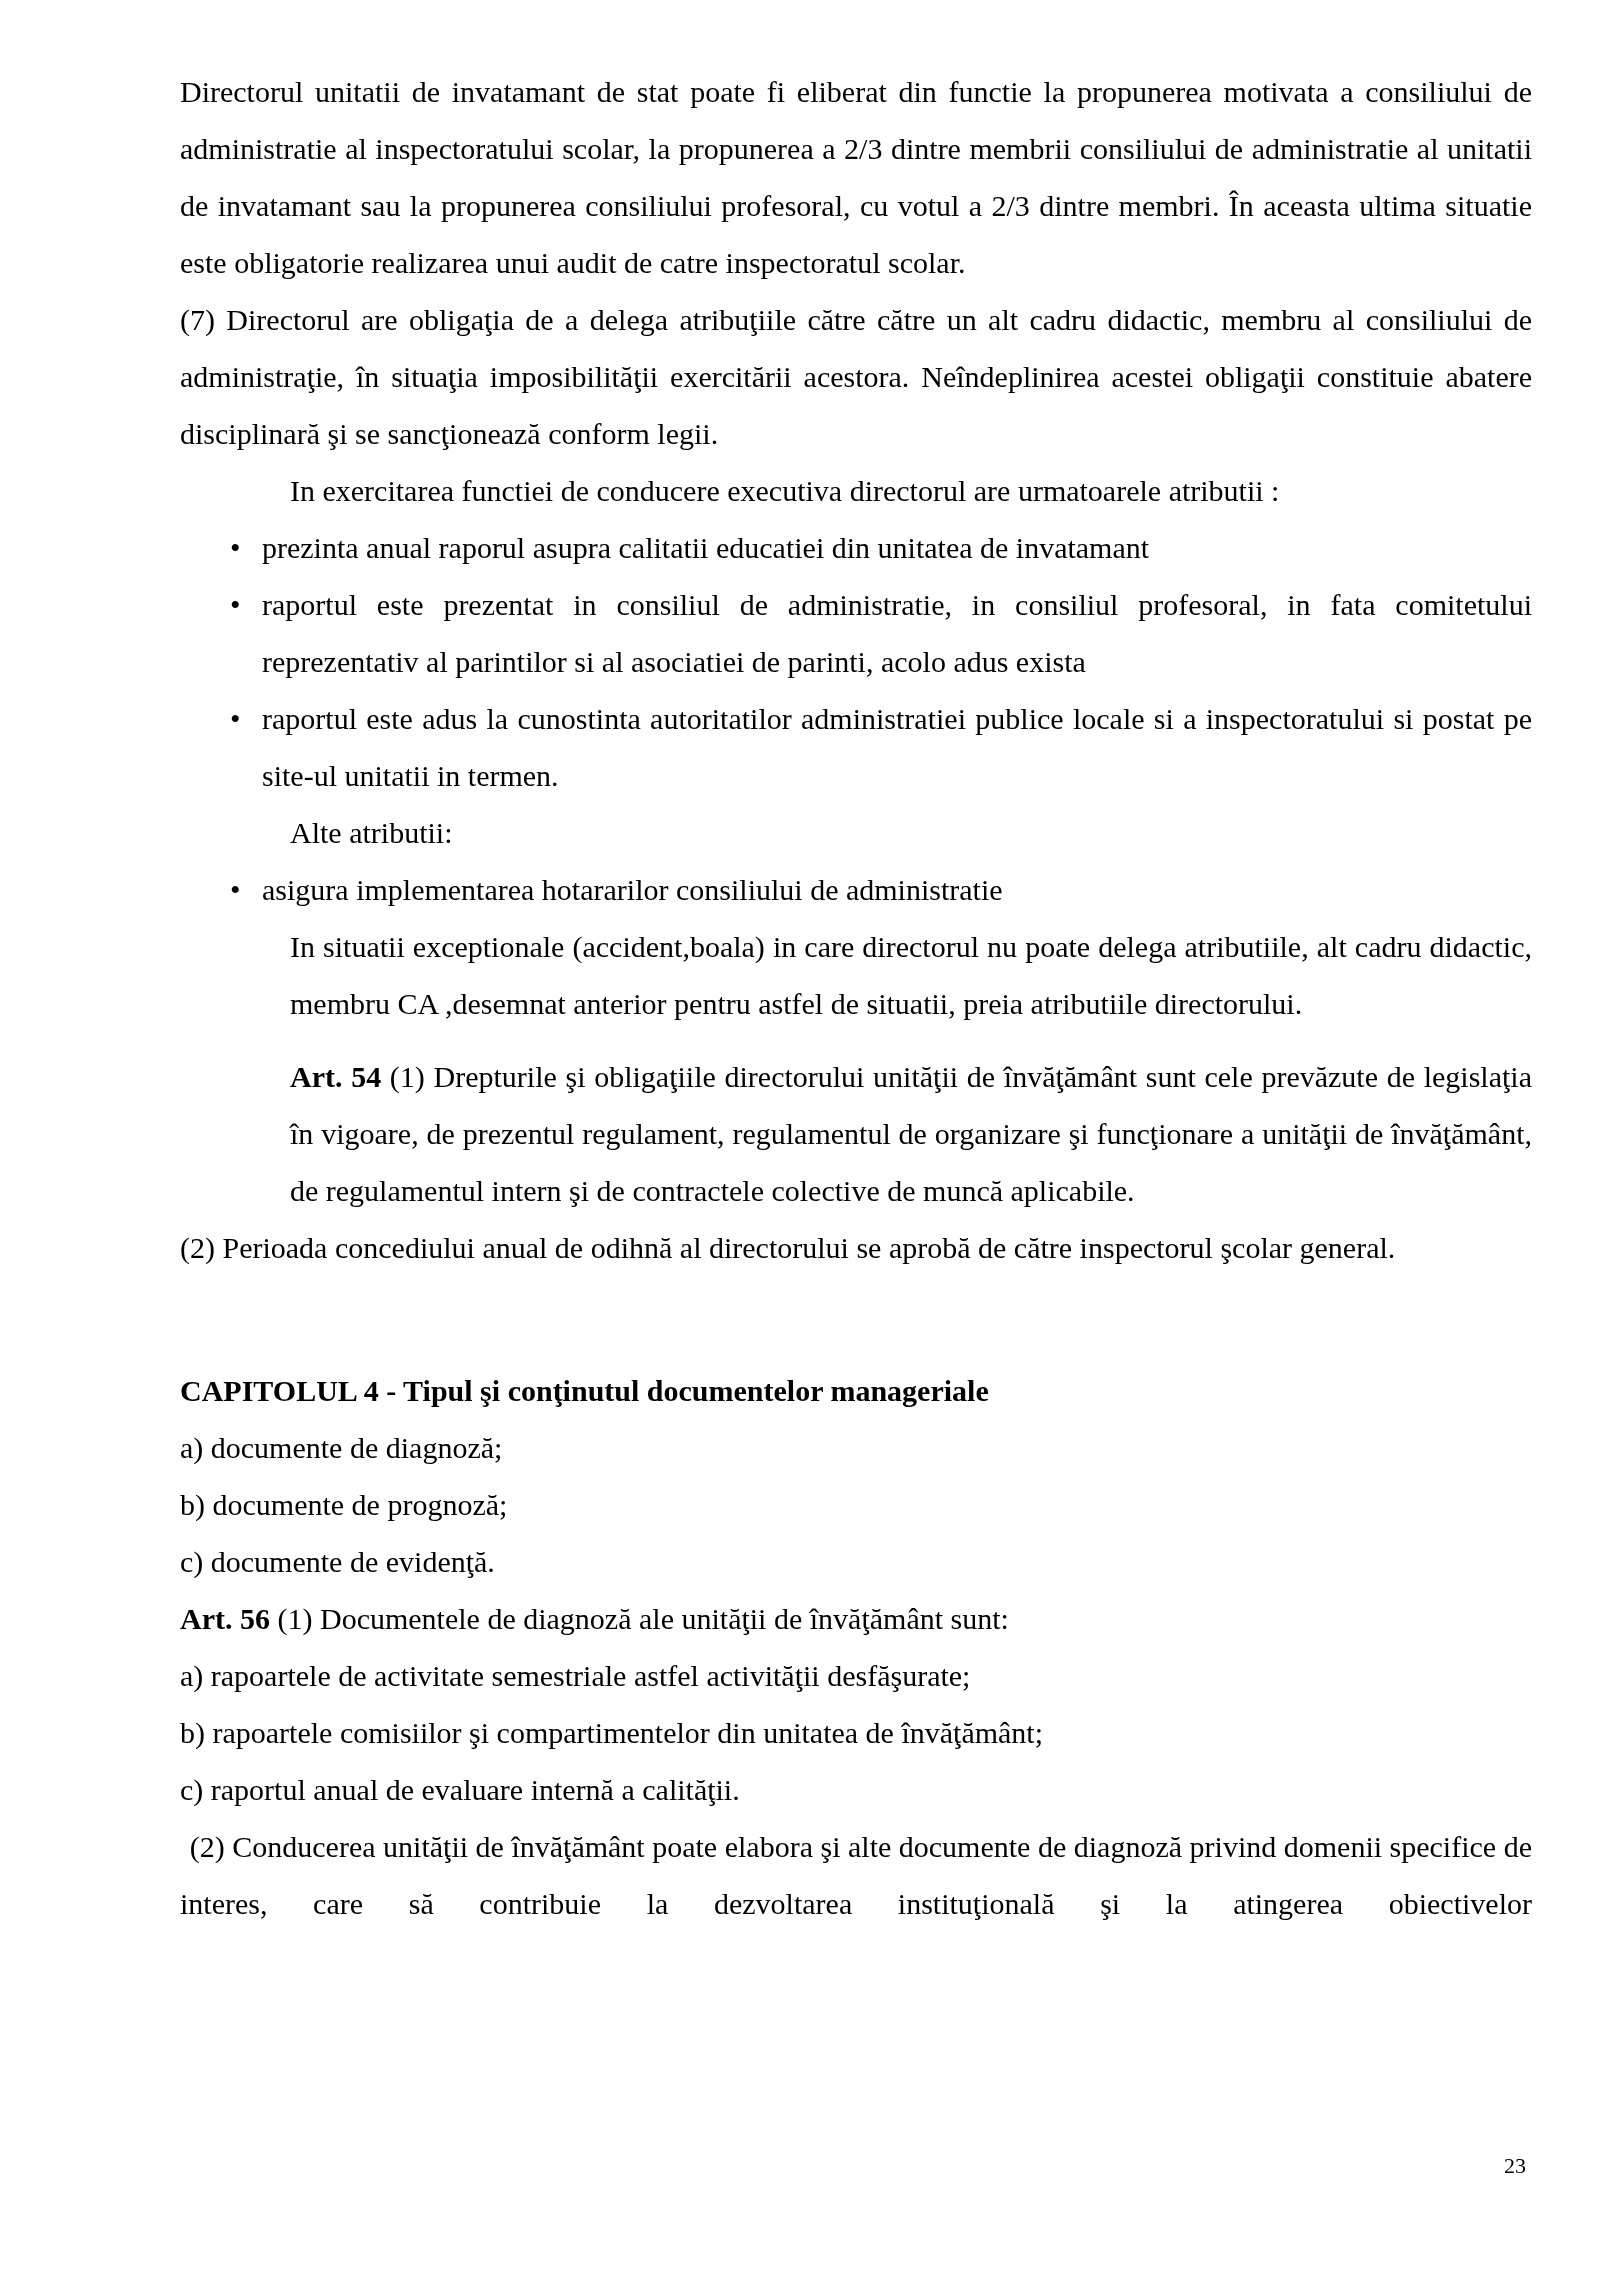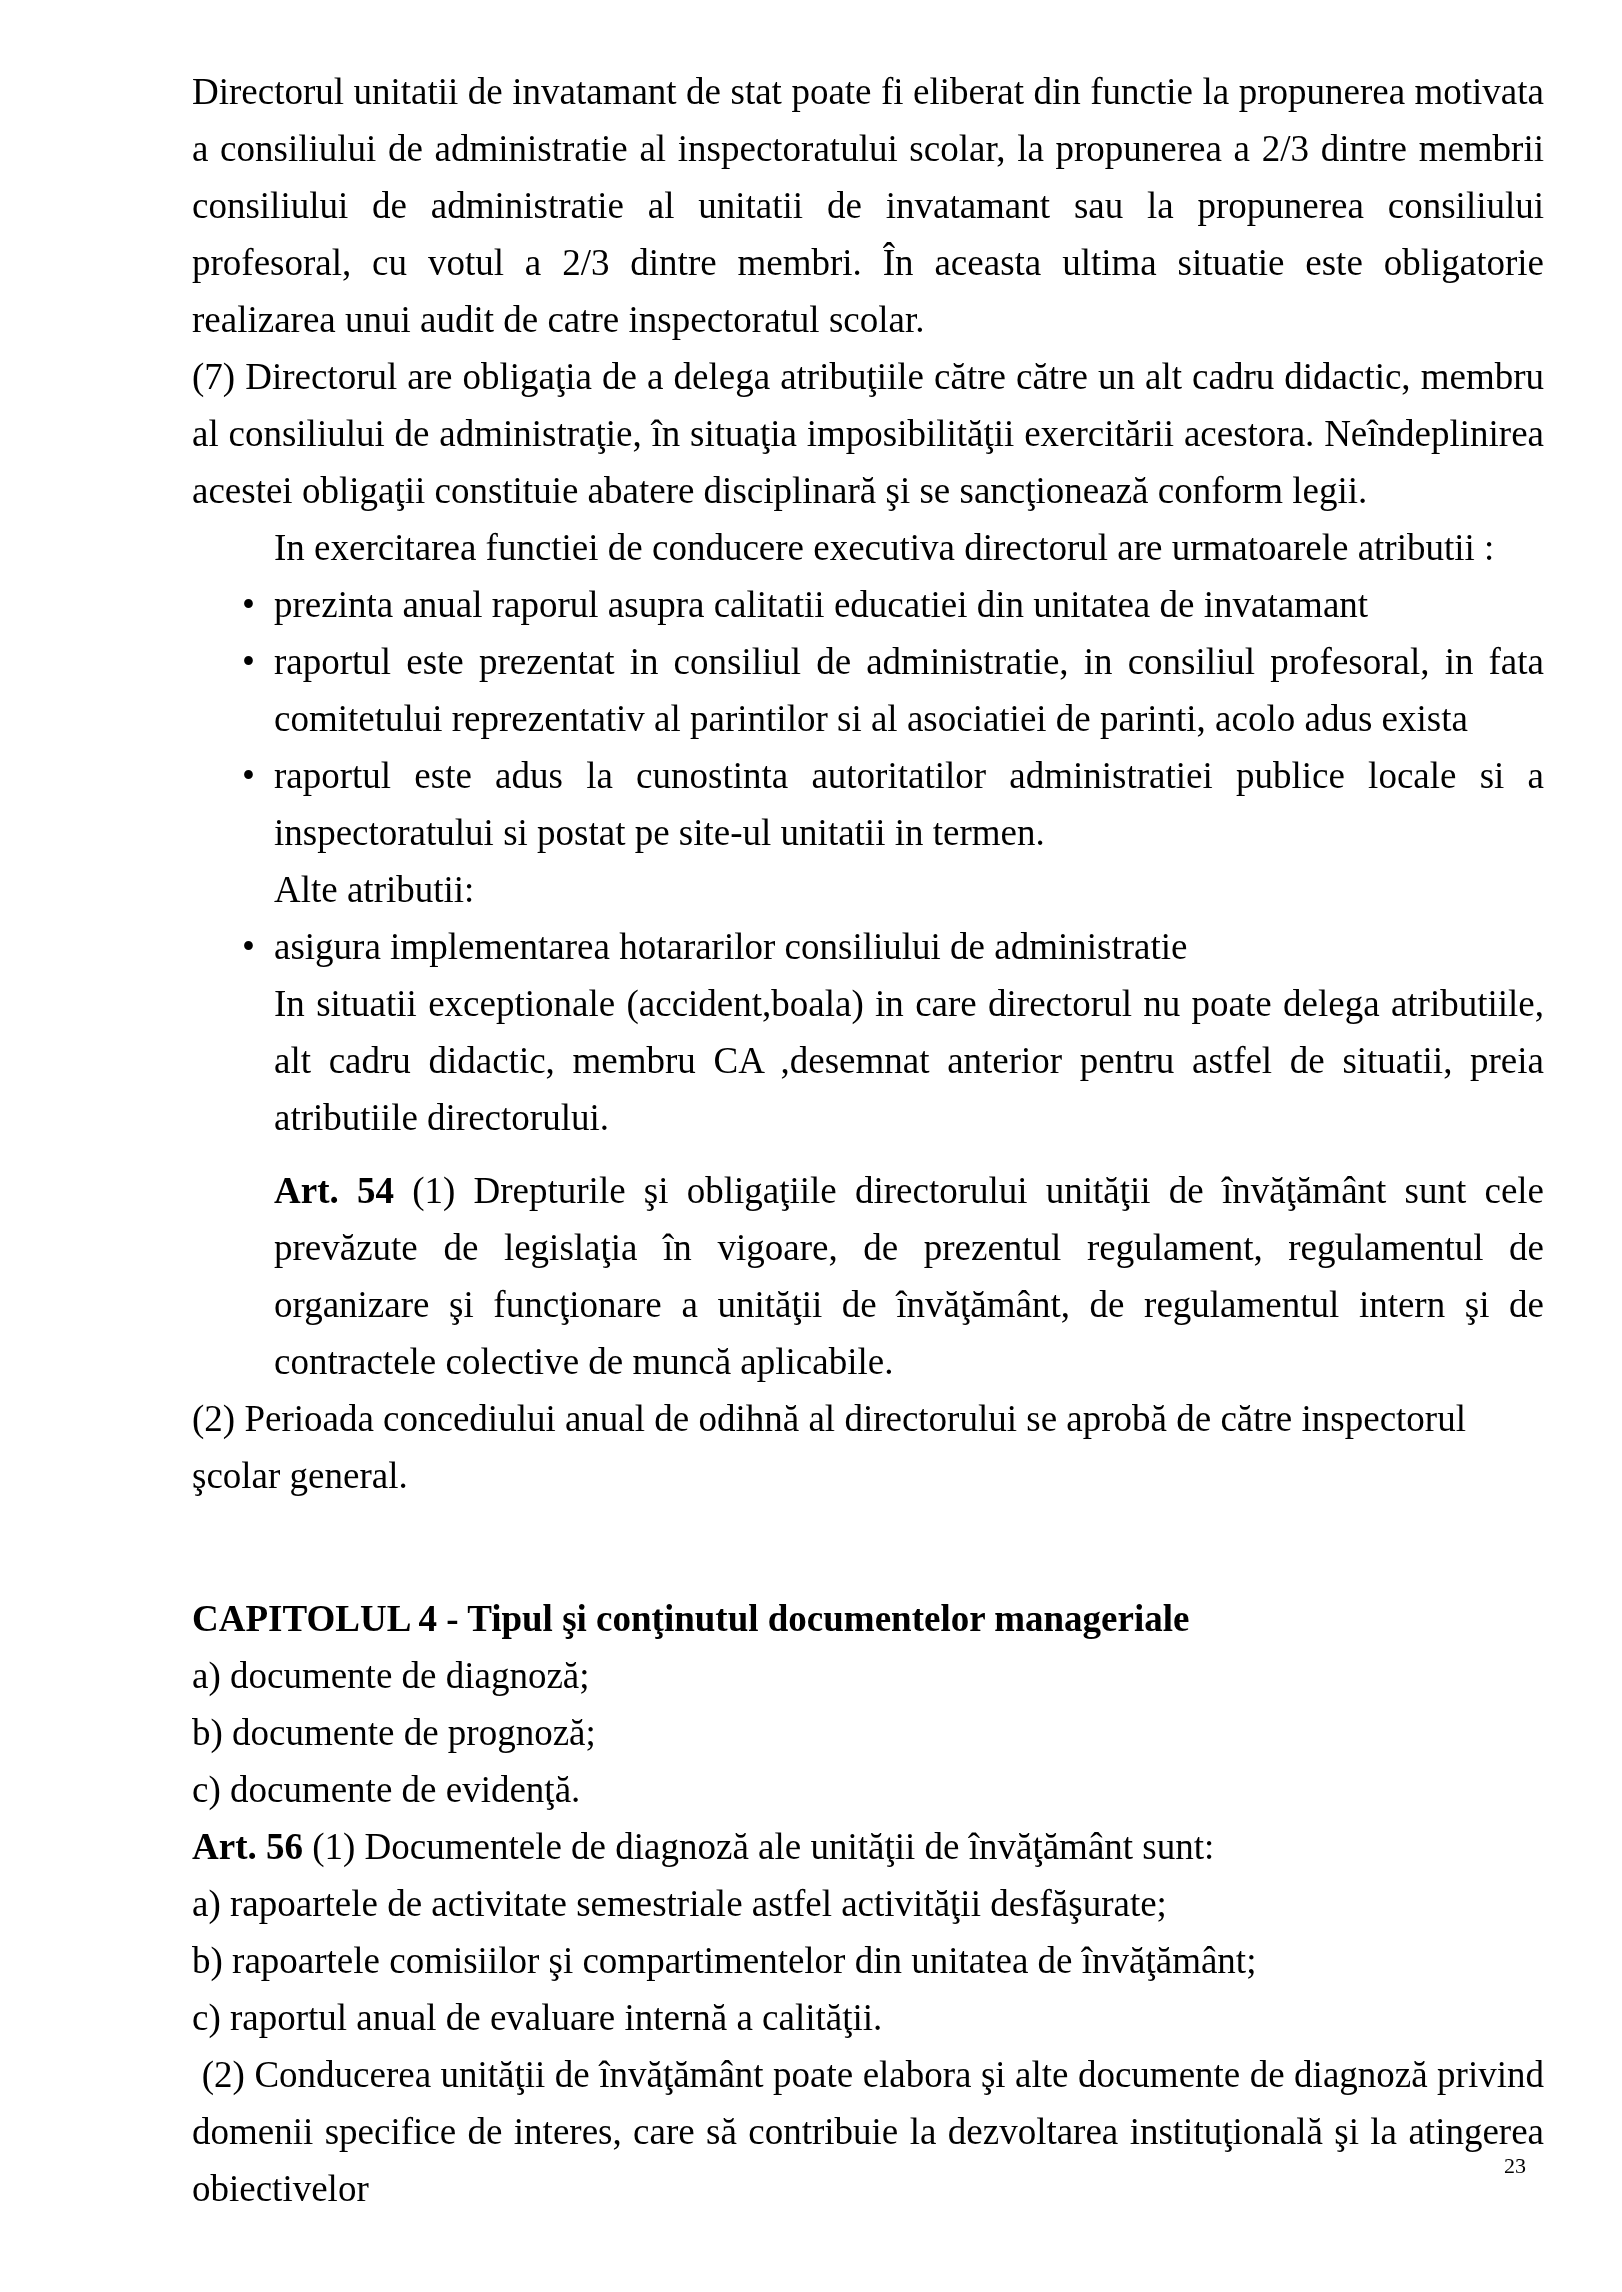--- a/index.html
+++ b/index.html
@@ -10,29 +10,29 @@
   body {
     width: 1622px;
     height: 2293px;
     position: relative;
     overflow: hidden;
     font-family: "Liberation Serif", "DejaVu Serif", serif;
     color: #000000;
   }
   .content {
     position: absolute;
-    left: 192px;
+    left: 180px;
     top: 63px;
     width: 1352px;
-    font-size: 37px;
+    font-size: 30px;
     line-height: 57px;
   }
   p { margin: 0; }
   .j { text-align: justify; }
-  .ind { margin-left: 82px; }
+  .ind { margin-left: 110px; }
   .bold { font-weight: bold; }
   ul.blist {
     list-style: none;
     margin: 0;
     padding: 0 0 0 82px;
   }
   ul.blist li {
     position: relative;
     text-align: justify;
   }

